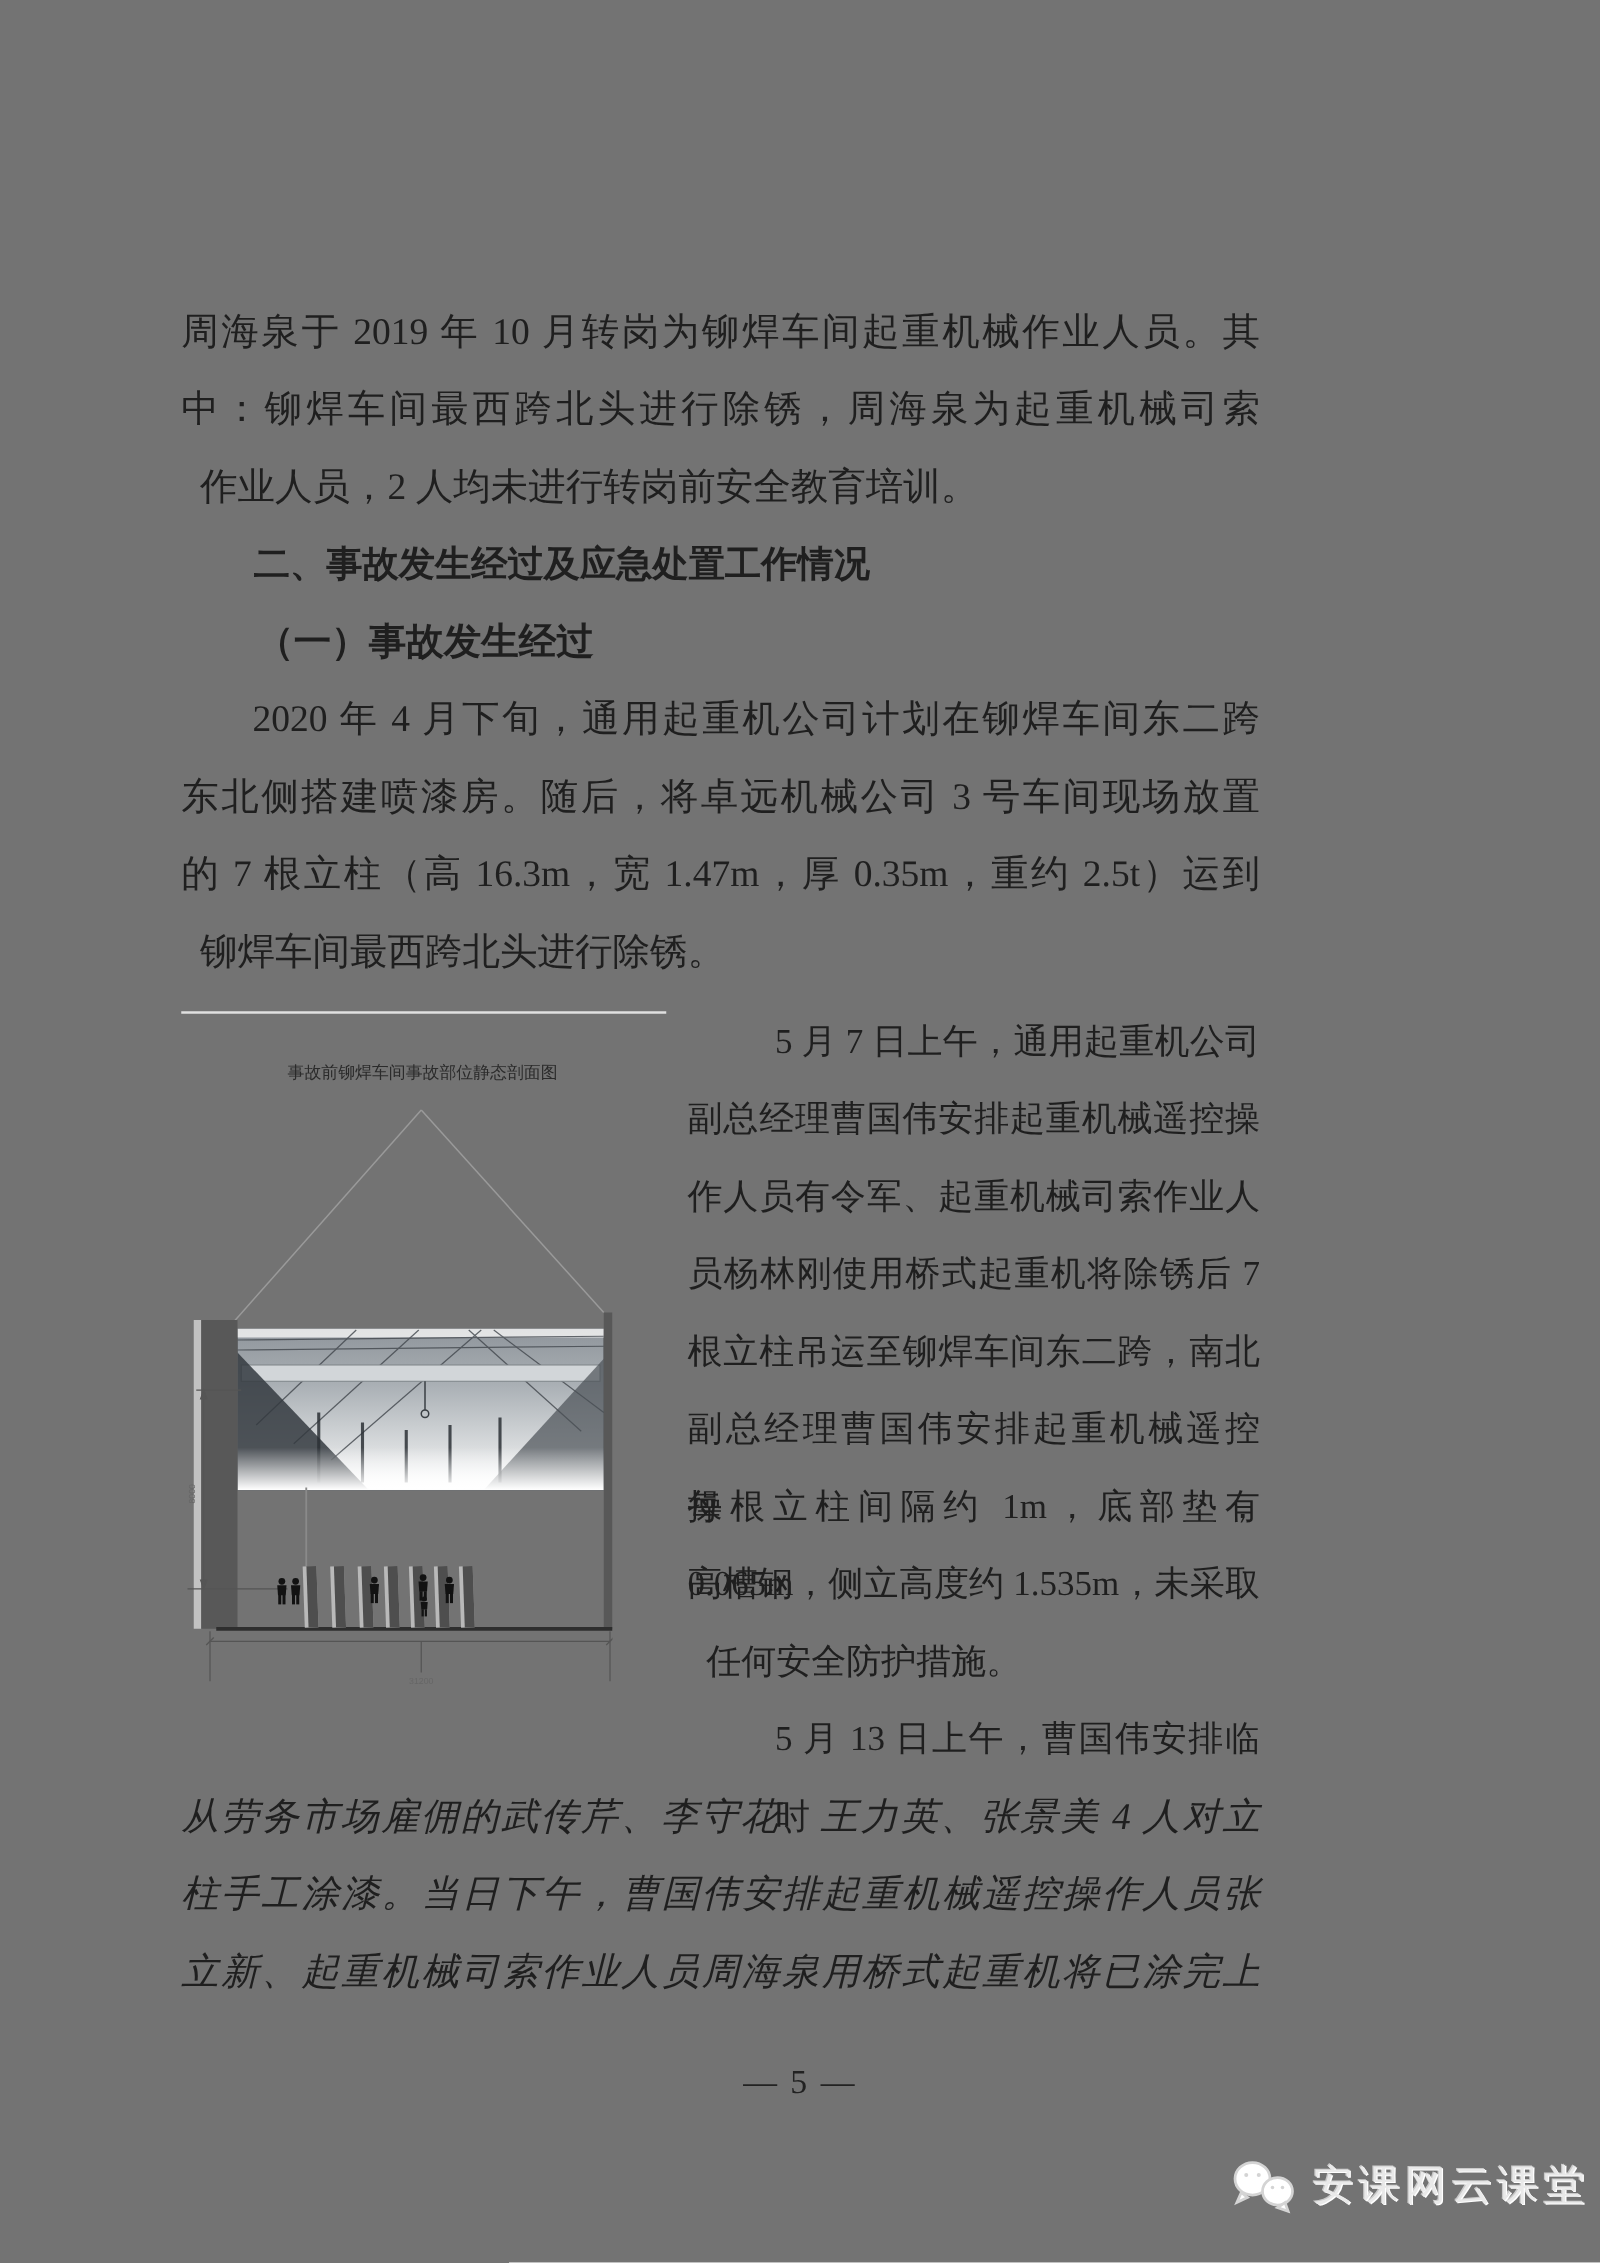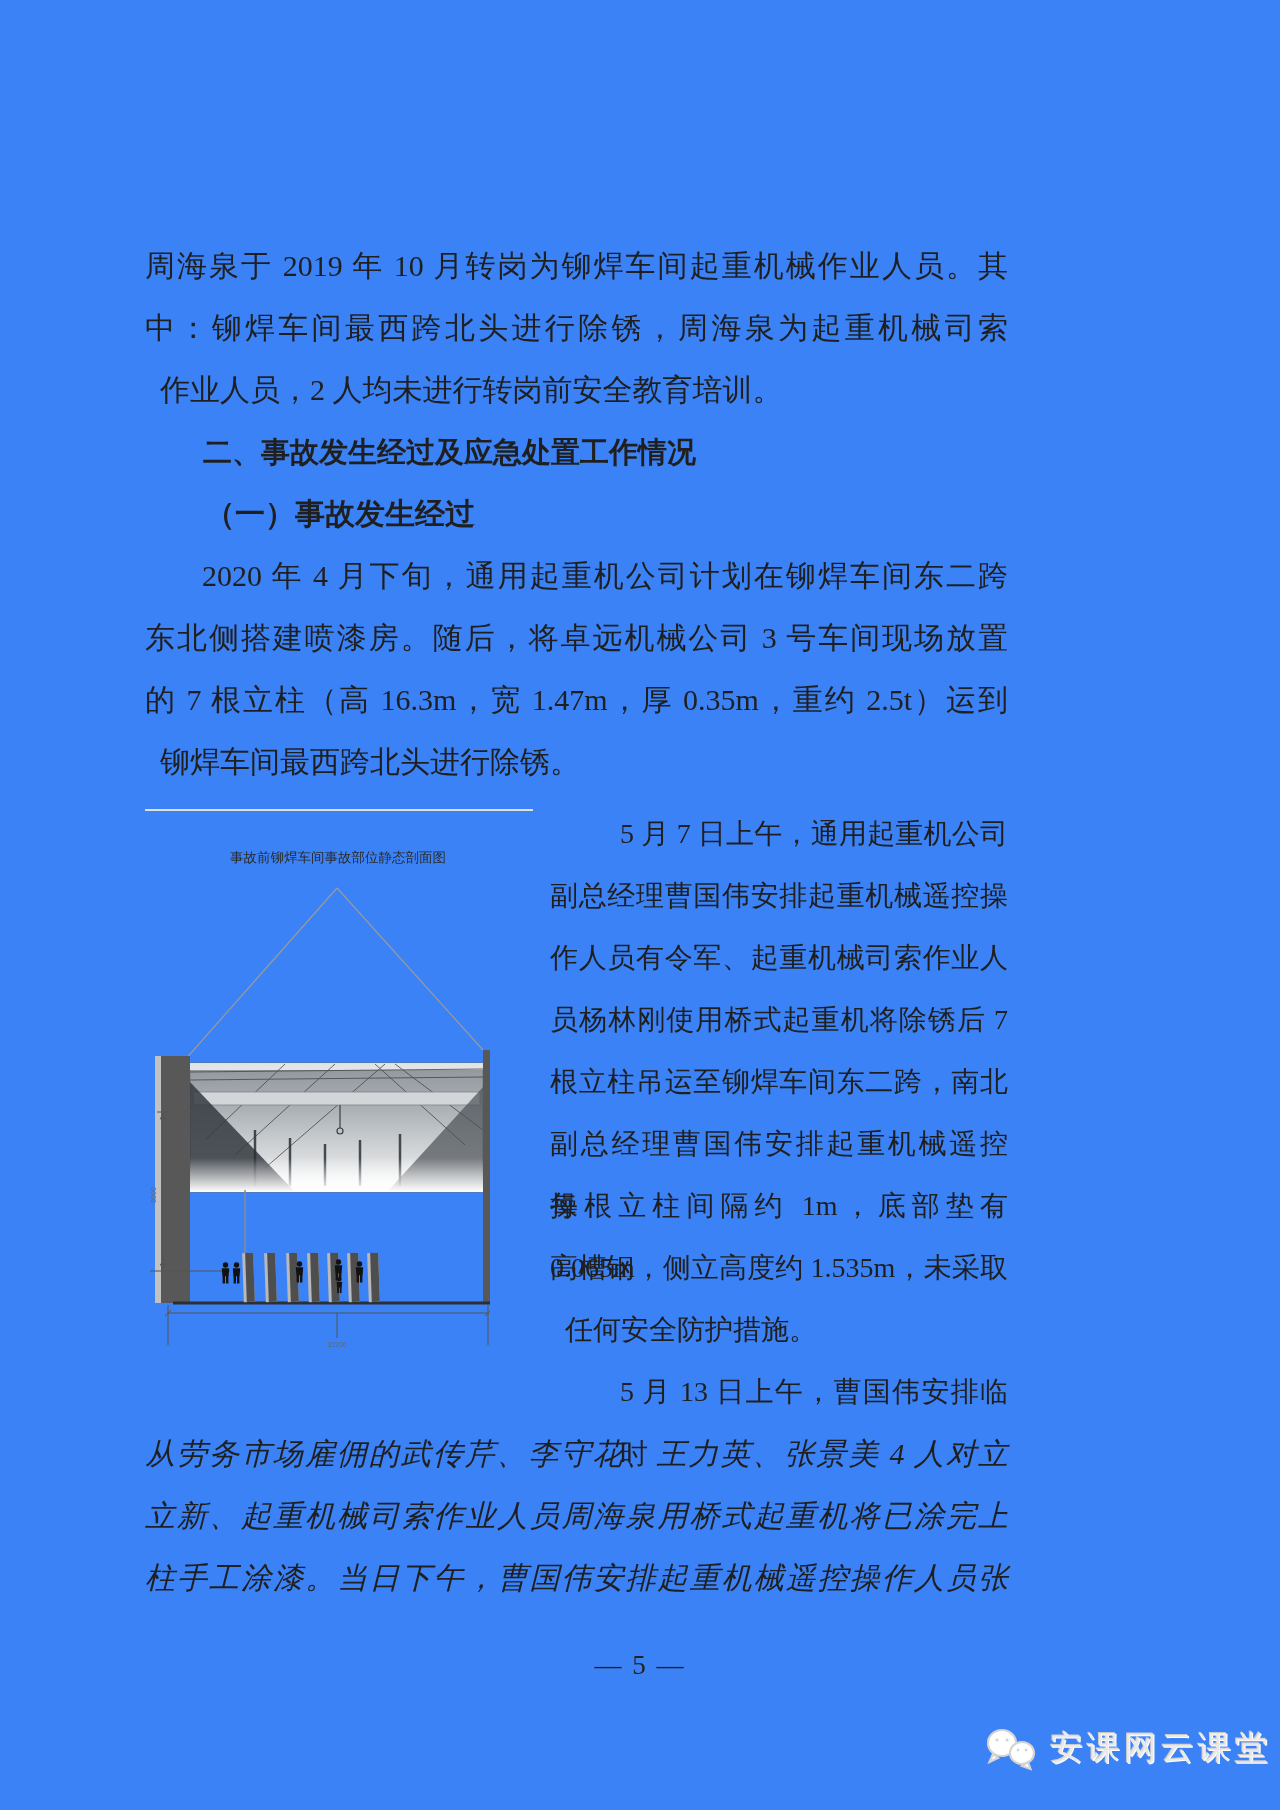--- a/index.html
+++ b/index.html
@@ -1,19 +1,19 @@
 <!DOCTYPE html>
 <html><head>
 <meta charset="utf-8">
 <style>
   html,body{margin:0;padding:0;background:#ffffff;}
   .page{
     position:relative;
     width:1280px;height:1810px;
-    background:#3b82f6;
+    background:#737373;
     overflow:hidden;
     font-family:"Liberation Serif","DejaVu Serif",serif;
     color:#1f1f1f;
   }
   .block{position:absolute;left:145px;width:863px;font-size:30px;}
   .line{height:62px;line-height:62px;}
   .j{text-align:justify;text-align-last:justify;}
   .l{text-align:left;text-align-last:left;margin-left:15px;}
   .heading{
     font-family:"Liberation Sans","DejaVu Sans",sans-serif;
@@ -199,22 +199,22 @@
     <div class="line j">根立柱吊运至铆焊车间东二跨，南北</div>
     <div class="line j">副总经理曹国伟安排起重机械遥控操，</div>
     <div class="line j">每根立柱间隔约 1m，底部垫有 0.065m</div>
     <div class="line j">高槽钢，侧立高度约 1.535m，未采取</div>
     <div class="line l">任何安全防护措施。</div>
     <div class="line j indent-r">5 月 13 日上午，曹国伟安排临时</div>
   </div>
 
   <div class="block" id="block-bottom">
     <div class="line j">从劳务市场雇佣的武传芹、李守花、王力英、张景美 4 人对立</div>
+    <div class="line j">柱手工涂漆。当日下午，曹国伟安排起重机械遥控操作人员张</div>
     <div class="line j">立新、起重机械司索作业人员周海泉用桥式起重机将已涂完上</div>
-    <div class="line j">柱手工涂漆。当日下午，曹国伟安排起重机械遥控操作人员张</div>
   </div>
 
   <div id="page-num">— 5 —</div>
 
   <div id="watermark">
     <svg width="56" height="44" viewBox="0 0 56 44">
       <g fill="#ffffff" stroke="#d4d4d4" stroke-width="2.2">
         <ellipse cx="18" cy="16" rx="14" ry="13"></ellipse>
         <path d="M9,27 l-3.5,8 l8.5,-4 z"></path>
         <ellipse cx="38" cy="26" rx="12" ry="11"></ellipse>

